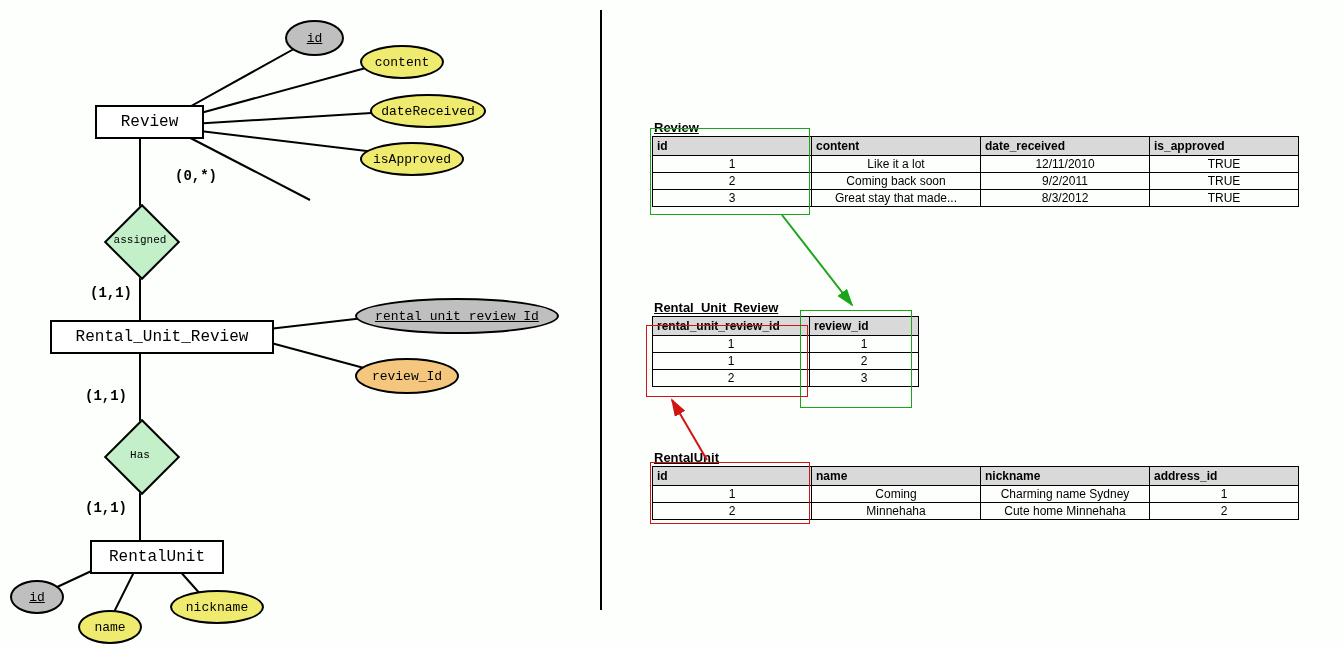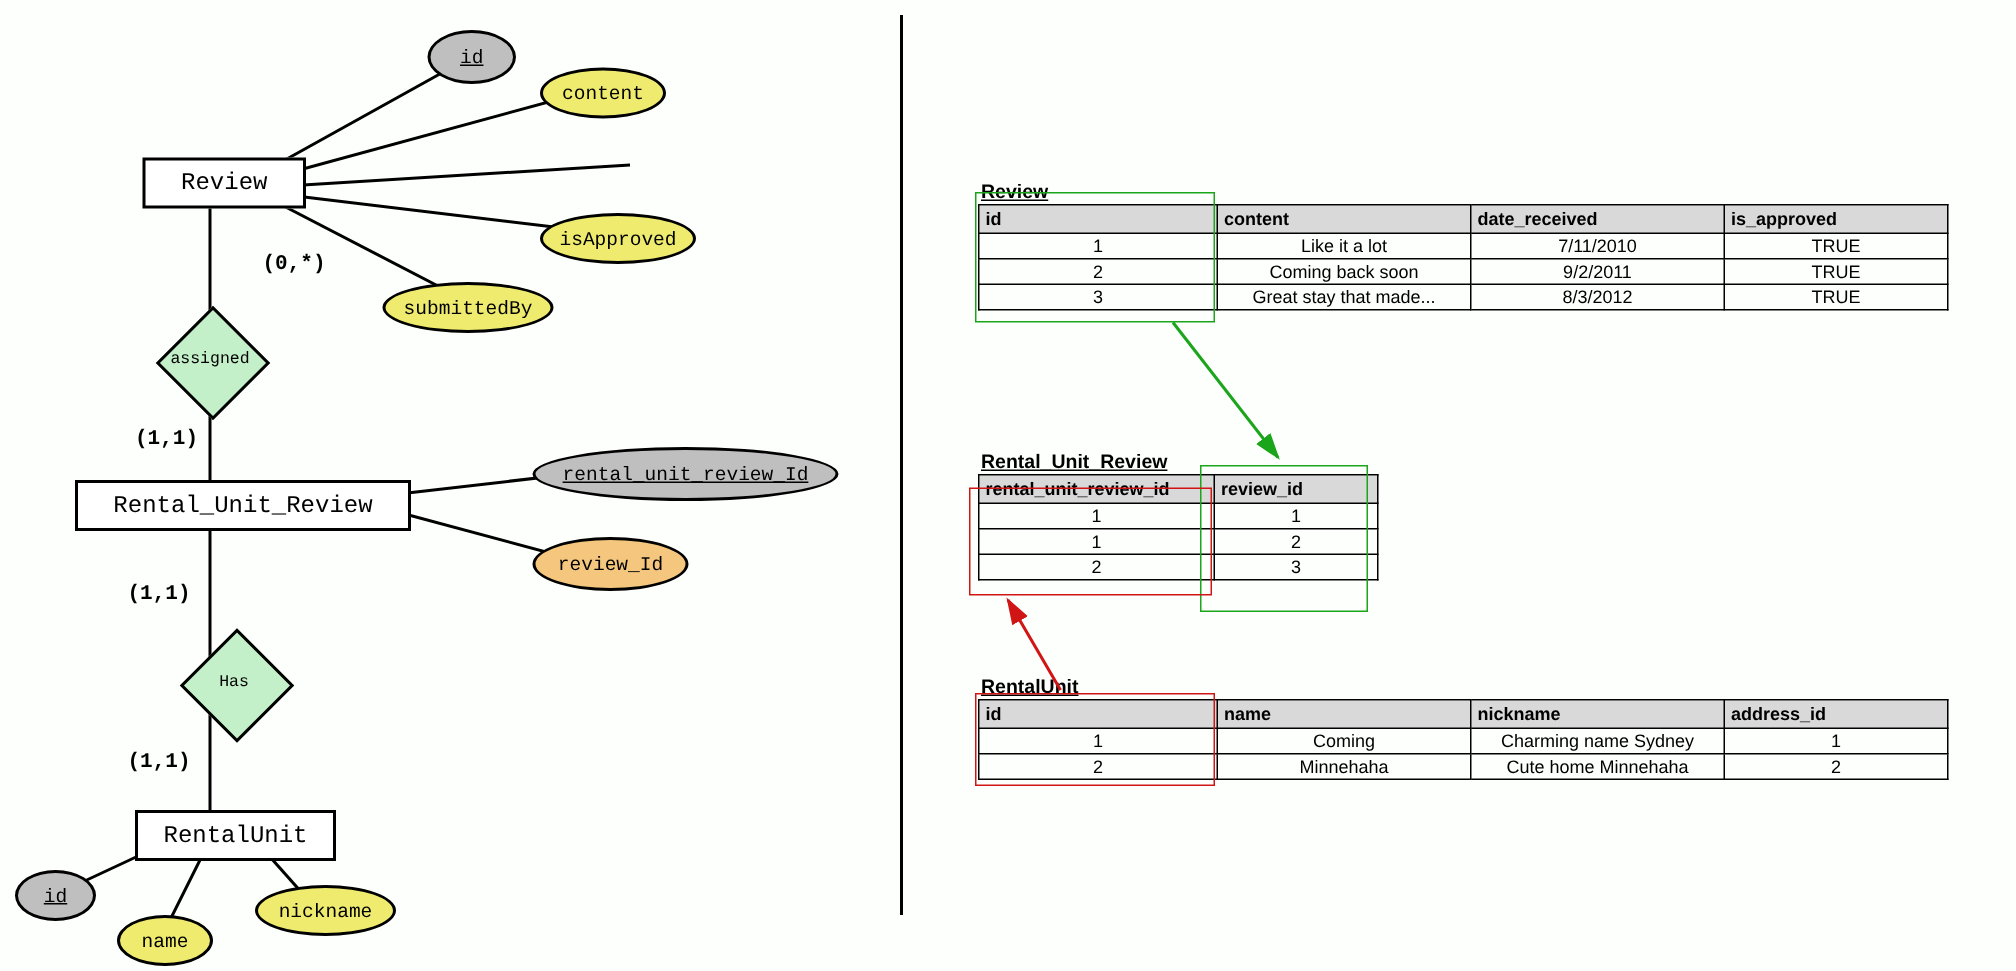--- a/index.html
+++ b/index.html
@@ -186,36 +186,36 @@
 
     <div class="entity" style="left:50px;top:320px;width:200px;">Rental_Unit_Review</div>
 
     <div class="entity" style="left:90px;top:540px;width:110px;">RentalUnit</div>
 
     <div class="rel" style="left:105px;top:205px;">
       <div class="diamond"></div>
       <div class="label">assigned</div>
     </div>
 
-    <div class="rel" style="left:121px;top:420px;">
+    <div class="rel" style="left:105px;top:420px;">
       <div class="diamond"></div>
       <div class="label">Has</div>
     </div>
 
     <div class="attr grey" style="left:285px;top:20px;width:55px;height:32px;">
       <span class="underline">id</span>
     </div>
     <div class="attr" style="left:360px;top:45px;width:80px;height:30px;">
       <span>content</span>
     </div>
+    <div class="attr" style="left:370px;top:94px;width:112px;height:30px;">
+      <span>dateReceived</span>
+    </div>
     <div class="attr" style="left:360px;top:142px;width:100px;height:30px;align-items:center;">
       <span>isApproved</span>
-    </div>
-    <div class="attr" style="left:255px;top:188px;width:110px;height:30px;">
-      <span>submittedBy</span>
     </div>
 
     <div class="attr grey" style="left:355px;top:298px;width:200px;height:32px;">
       <span class="underline">rental_unit_review_Id</span>
     </div>
     <div class="attr orange" style="left:355px;top:358px;width:100px;height:32px;">
       <span>review_Id</span>
     </div>
 
     <div class="attr grey" style="left:10px;top:580px;width:50px;height:30px;">
@@ -245,21 +245,21 @@
         <tbody>
             <tr>
           <th style="width:150px;">id</th>
           <th style="width:160px;">content</th>
           <th style="width:160px;">date_received</th>
           <th style="width:140px;">is_approved</th>
         </tr>
         <tr>
           <td>1</td>
           <td>Like it a lot</td>
-          <td>7/11/2010</td>
+          <td>12/11/2010</td>
           <td>TRUE</td>
         </tr>
         <tr>
           <td>2</td>
           <td>Coming back soon</td>
           <td>9/2/2011</td>
           <td>TRUE</td>
         </tr>
         <tr>
           <td>3</td>

